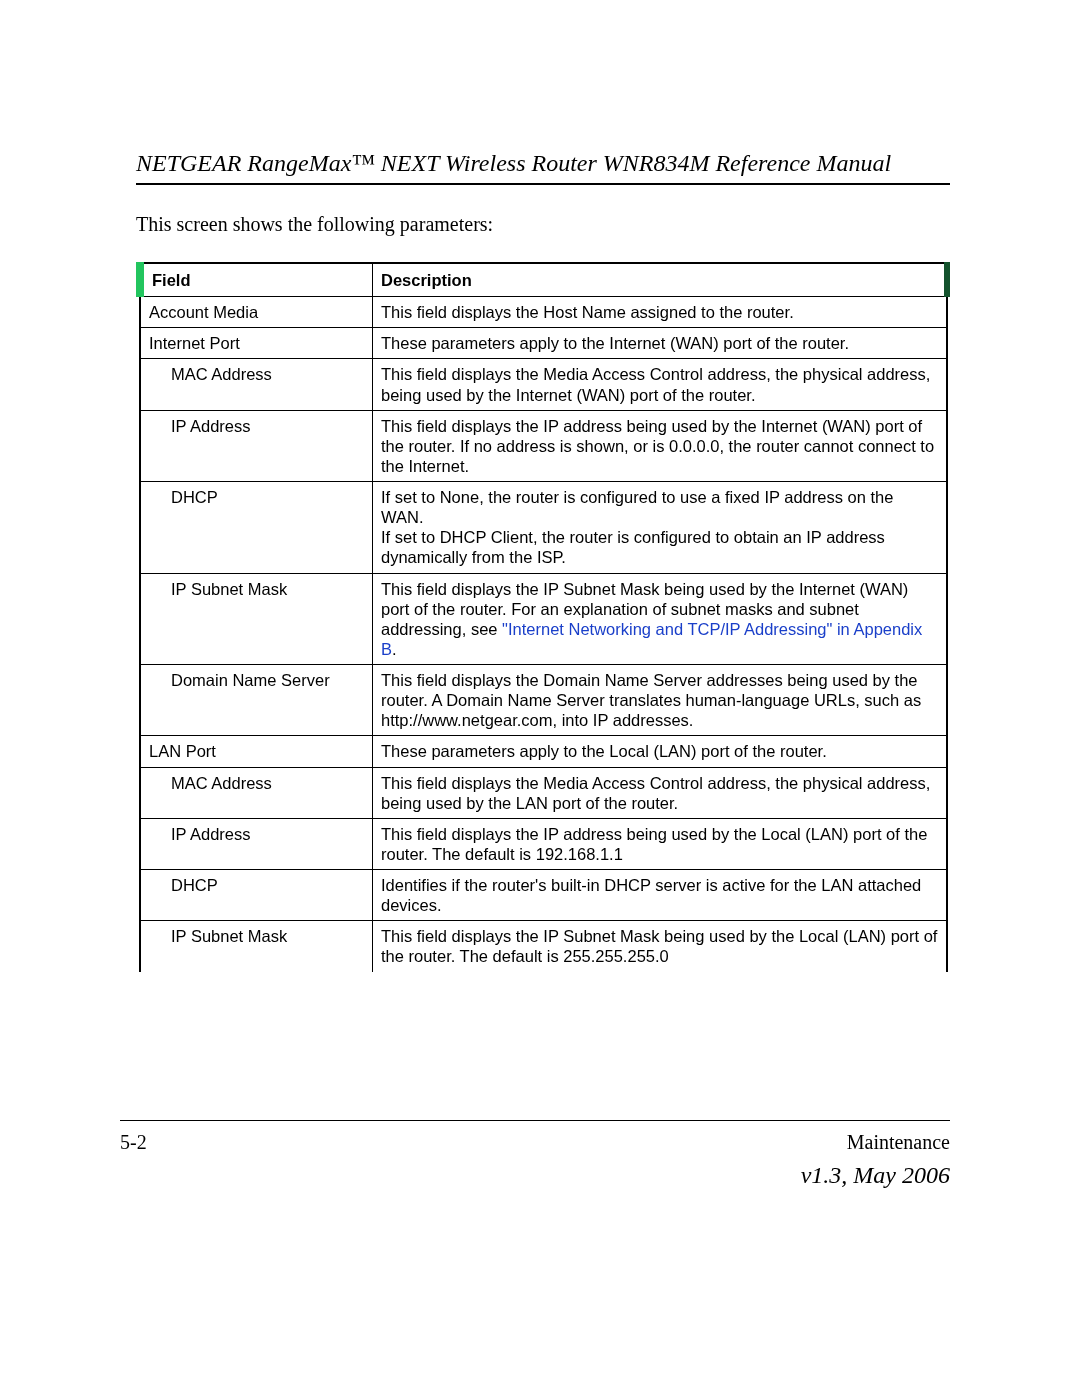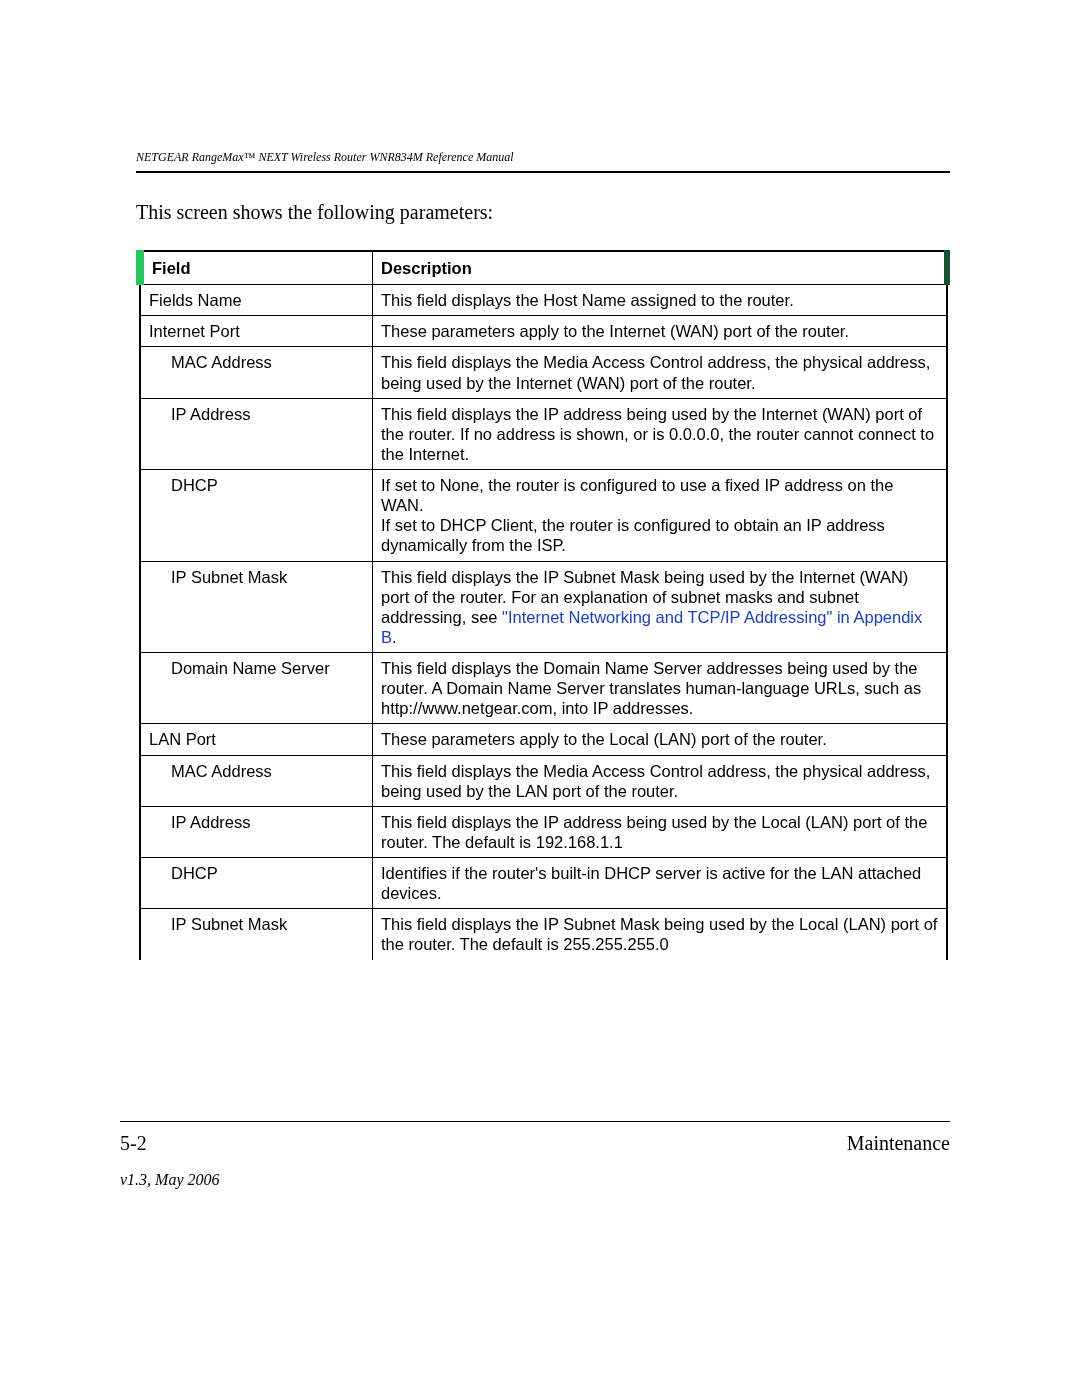--- a/index.html
+++ b/index.html
@@ -11,21 +11,21 @@
   .page {
     width: 1080px;
     height: 1397px;
     position: relative;
     box-sizing: border-box;
     padding: 150px 130px 0 136px;
     color: #000;
   }
   .header-title {
     font-style: italic;
-    font-size: 12px;
+    font-size: 24px;
     margin-bottom: 6px;
   }
   .header-rule {
     border: none;
     border-top: 2px solid #000;
     margin: 0 0 28px 0;
   }
   .intro {
     font-size: 20px;
     margin: 0 0 26px 0;
@@ -73,24 +73,24 @@
     border: none;
     border-top: 1.5px solid #000;
     margin: 0 0 10px 0;
   }
   .footer-row {
     display: flex;
     justify-content: space-between;
     font-size: 20px;
   }
   .version {
-    text-align: left;
+    text-align: right;
     font-style: italic;
-    font-size: 16px;
-    margin-top: 16px;
+    font-size: 24px;
+    margin-top: 8px;
   }
 </style>
 </head>
 <body>
 
 <div class="page">
 
   <div class="header-title">NETGEAR RangeMax™ NEXT Wireless Router WNR834M Reference Manual</div>
   <hr class="header-rule">
 
@@ -99,21 +99,21 @@
 
   <table class="status">
     <thead>
       <tr>
         <th class="col-field">Field</th>
         <th class="col-desc">Description</th>
       </tr>
     </thead>
     <tbody id="tbody">
         <tr>
-          <td class="field">Fields Name</td>
+          <td class="field">Account Media</td>
           <td class="desc">This field displays the Host Name assigned to the router.</td>
         </tr>
         <tr>
           <td class="field">Internet Port</td>
           <td class="desc">These parameters apply to the Internet (WAN) port of the router.</td>
         </tr>
         <tr>
           <td class="field"><span class="indent">MAC Address</span></td>
           <td class="desc">This field displays the Media Access Control address, the physical address, being used by the Internet (WAN) port of the router.</td>
         </tr>

